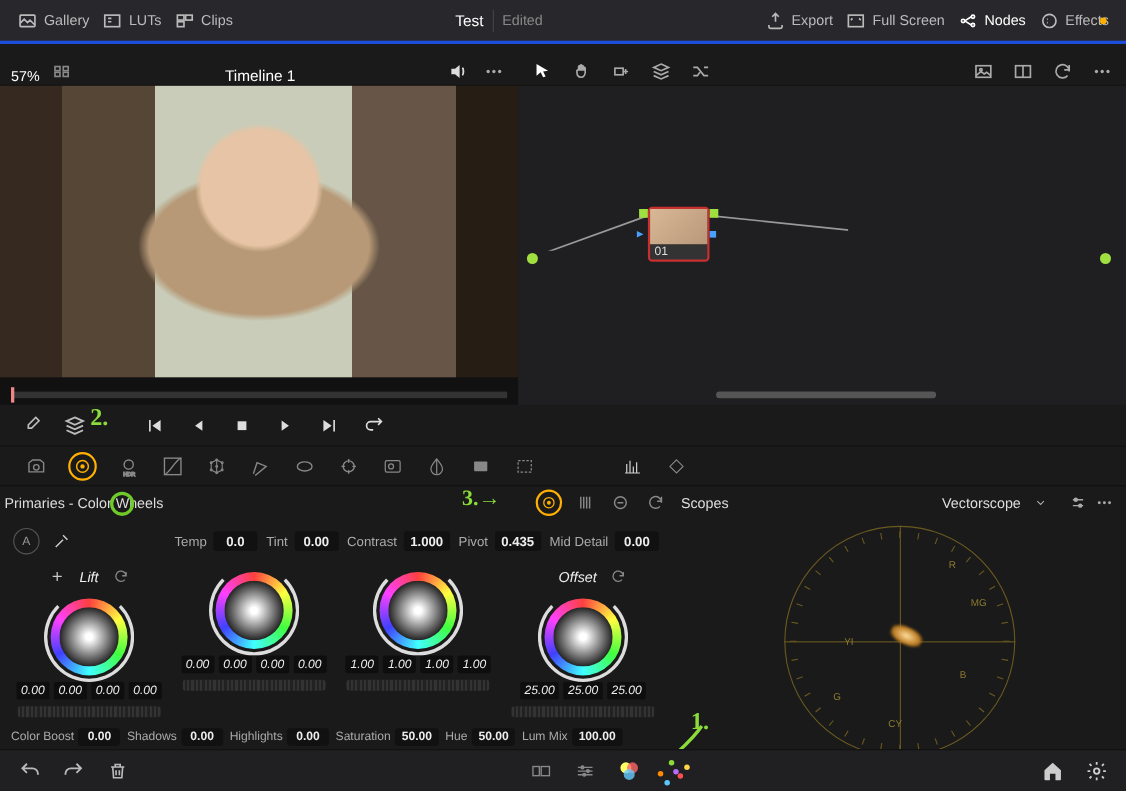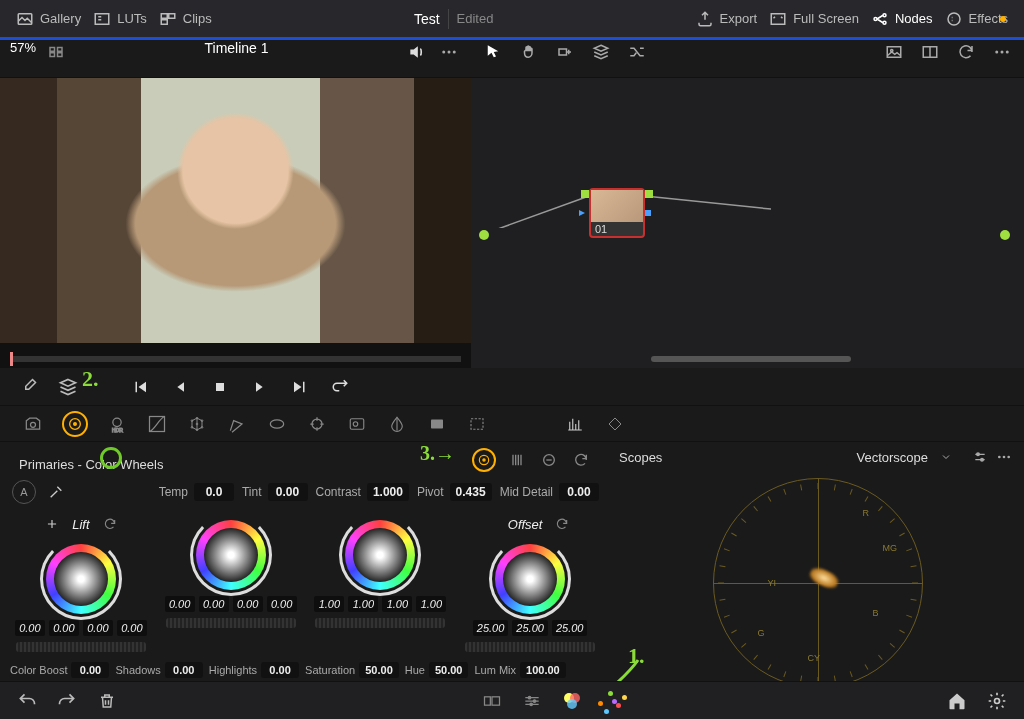--- a/index.html
+++ b/index.html
@@ -30,21 +30,21 @@
   .topbar .active .label, .topbar .active .icon { color: #fff; }
   .notif-dot { width:6px; height:6px; border-radius:50%; background:#ffb000; position:absolute; top:6px; right:8px; }
 
   
   .viewerbar {
     height: 38px;
     display: flex;
     border-bottom: 1px solid #111;
   }
   .viewerbar .half {
-    display:flex; align-items:flex-start; gap:8px;
+    display:flex; align-items:flex-end; gap:8px;
     padding: 0 10px;
   }
   .left-half  { width:471px; justify-content:flex-start; }
   .right-half { width:553px; justify-content:flex-start; }
   .zoom { color:#fff; font-size:13px; }
   .timeline-name { color:#fff; flex:1; text-align:center; font-size:14px; }
   .iconbtn { width:24px;height:24px;display:flex;align-items:center;justify-content:center;border-radius:3px;color:#bbb;}
   .iconbtn:hover, .iconbtn.sel { color:#fff; }
   .viewerbar .right-half .iconbtn + .iconbtn { margin-left:4px; }
   .flex1 { flex:1; }
@@ -85,21 +85,21 @@
   
   .palettestrip {
     height:36px; display:flex; align-items:center; gap:18px;
     padding:0 22px; border-bottom:1px solid #111; position:relative;
   }
   .palettestrip .iconbtn { width:22px;height:22px; color:#888;}
   .palettestrip .iconbtn.hot { color:#ffb000; border:2px solid #ffb000; border-radius:50%; width:26px;height:26px;}
 
   
   .panelhdr { height:30px; display:flex; }
-  .panelhdr .l { width:611px; display:flex;align-items:flex-end; padding:0 19px;}
+  .panelhdr .l { width:611px; display:flex;align-items:center; padding:0 4px;}
   .panelhdr .r { width:413px; display:flex;align-items:center; padding:0 8px;}
   .panelhdr .ttl { color:#ddd; font-size:13px; }
   .panelhdr .mode-icons { margin-left:auto; display:flex; gap:10px; align-items:center;}
   .panelhdr .mode-icons .iconbtn { width:22px;height:22px; color:#888;}
   .mode-icons .iconbtn.hot {color:#ffb000; border:2px solid #ffb000; border-radius:50%; width:24px;height:24px;}
   .annot3 { position:absolute; left:420px; top:443px; color:#8bdc3a;font:bold 20px/1 "Comic Sans MS",cursive; pointer-events:none;}
   .greenring { position:absolute; left:100px; top:447px; width:22px;height:22px;border:3px solid #6fca2a;border-radius:50%;pointer-events:none;}
 
   
   .wheelspanel { width:611px; padding:4px 6px 4px 6px; float:left;}

